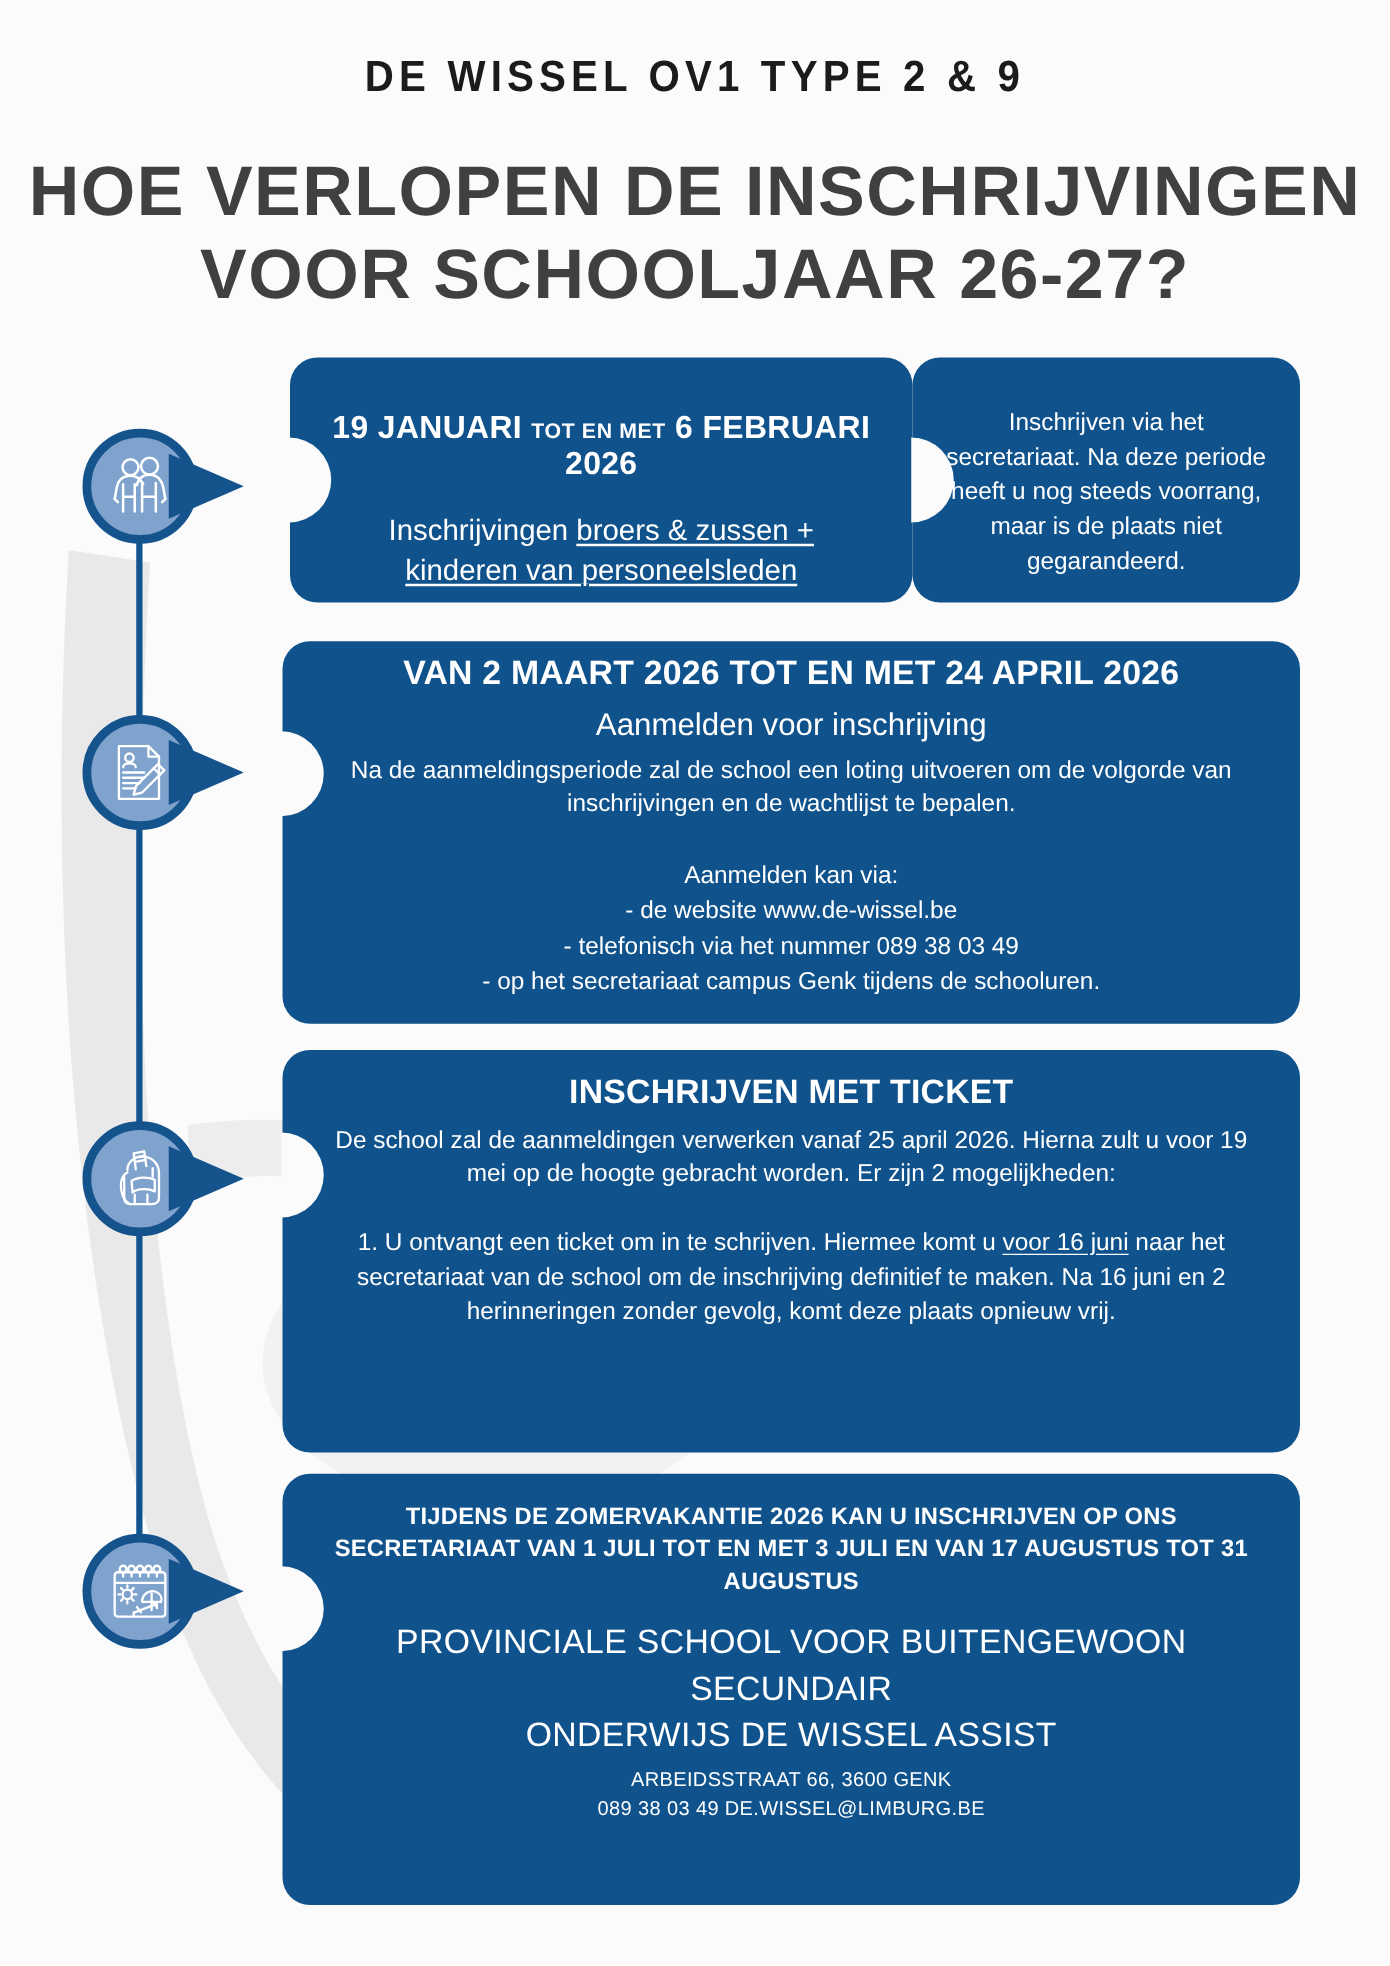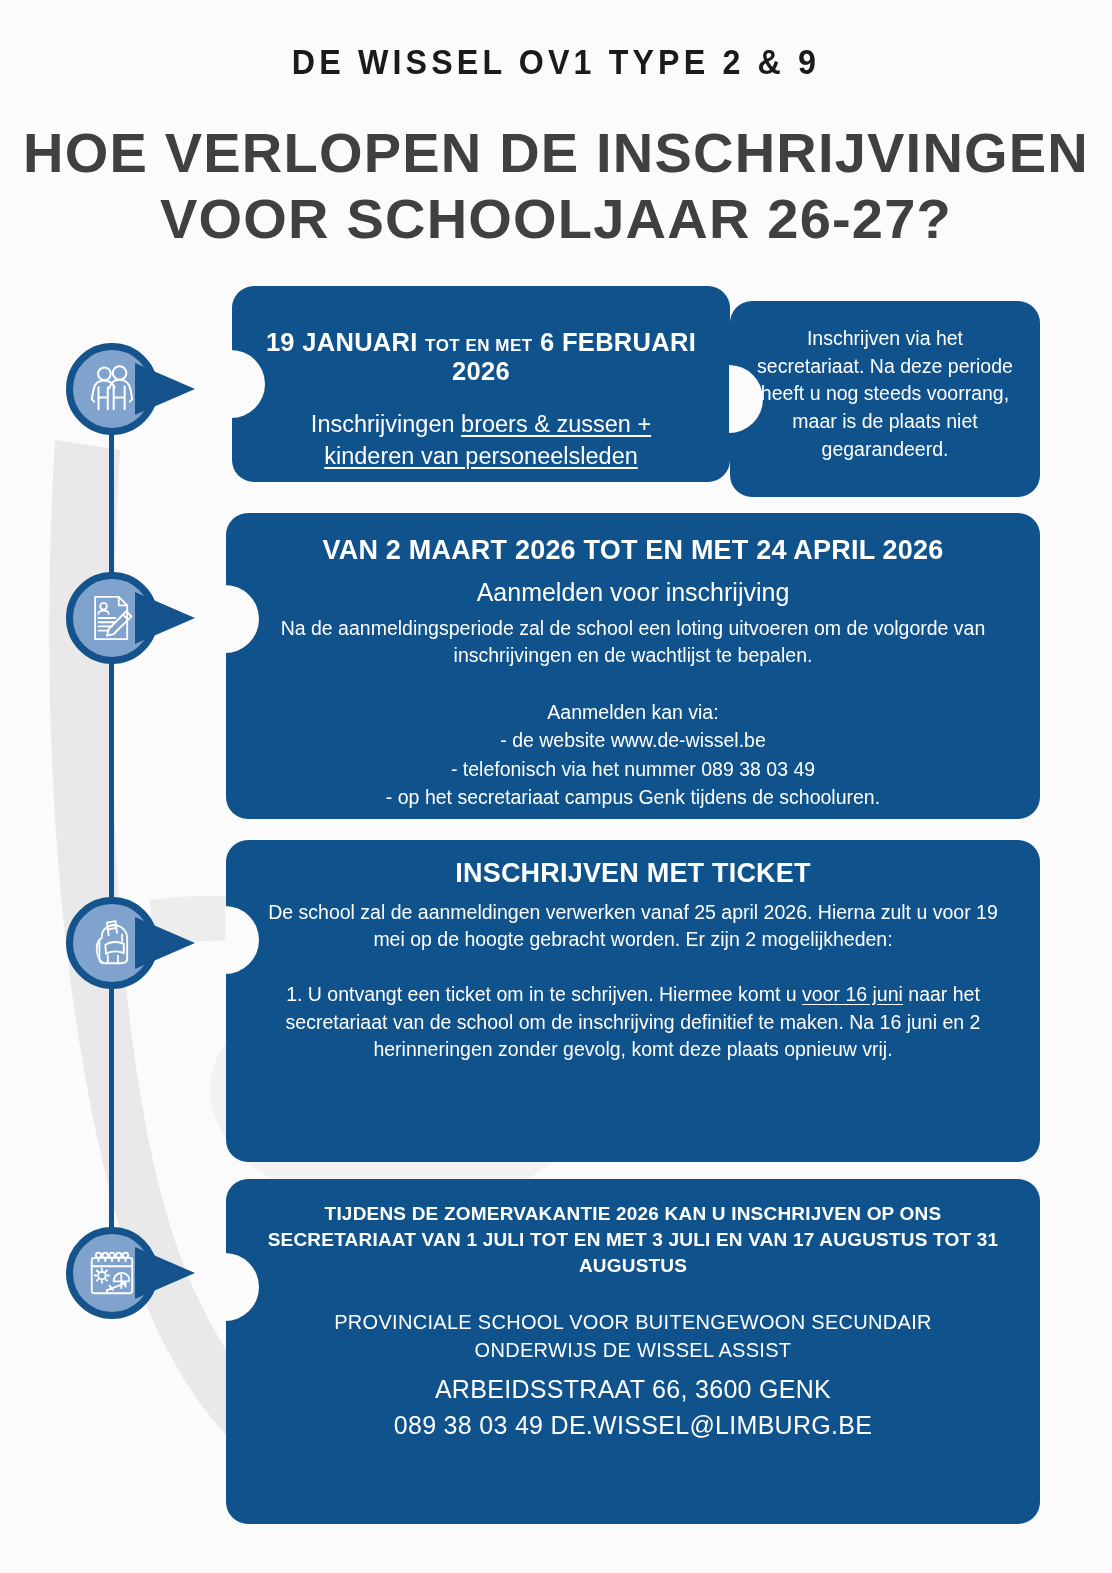--- a/index.html
+++ b/index.html
@@ -127,42 +127,42 @@
     margin-top: 42px;
     font-size: 25.5px;
     letter-spacing: .3px;
   }
   #p1 .small { font-size: 17px; font-weight: 700; letter-spacing: .5px; }
   #p1 .line2 {
     margin-top: 22px;
     font-size: 23.5px;
     line-height: 1.38;
   }
-  #p2 { left: 730px; top: 286px; width: 310px; height: 196px; padding: 0 22px; margin-top: 15px; }
+  #p2 { left: 730px; top: 286px; width: 310px; height: 196px; padding: 15px 22px; }
   #p2 .txt { margin-top: 24px; font-size: 19.5px; line-height: 1.42; }
 
   
   #p3 { left: 226px; top: 513px; width: 814px; height: 306px; padding: 0 30px; }
-  #p3 .h { margin-top: 22px; font-size: 27px; letter-spacing: .2px; }
+  #p3 .h { margin-top: 10px; font-size: 27px; letter-spacing: .2px; }
   #p3 .sub { margin-top: 10px; font-size: 25px; }
   #p3 .para { margin-top: 6px; font-size: 19.5px; line-height: 1.36; }
   #p3 .list { margin-top: 30px; font-size: 19.5px; line-height: 1.45; }
 
   
   #p4 { left: 226px; top: 840px; width: 814px; height: 322px; padding: 0 28px; }
   #p4 .h { margin-top: 18px; font-size: 27px; letter-spacing: .2px; }
   #p4 .para { margin-top: 10px; font-size: 19.5px; line-height: 1.38; }
   #p4 .item { margin-top: 28px; font-size: 19.5px; line-height: 1.42; text-align: center; }
 
   
   #p5 { left: 226px; top: 1179px; width: 814px; height: 345px; padding: 0 26px; }
   #p5 .capsblock { margin-top: 18px; font-size: 20px; line-height: 1.34; letter-spacing: .2px; }
   #p5 .boldblock { margin-top: 22px; font-size: 19px; font-weight: 700; line-height: 1.36; letter-spacing: .2px; }
-  #p5 .addr1 { margin-top: 31px; font-size: 20px; line-height: 1.38; letter-spacing: .3px; }
-  #p5 .addr2 { margin-top: 6px; font-size: 25px; line-height: 1.45; letter-spacing: .3px; }
+  #p5 .addr1 { margin-top: 17px; font-size: 27px; line-height: 1.38; letter-spacing: .3px; }
+  #p5 .addr2 { margin-top: 6px; font-size: 16px; line-height: 1.45; letter-spacing: .3px; }
 </style>
 </head>
 <body>
 
 <div id="poster">
 
   <svg class="watermark" viewBox="0 0 560 1100" xmlns="http://www.w3.org/2000/svg">
     <path d="M55 10 C 40 260, 52 560, 120 800 C 160 940, 230 1030, 300 1060 L 330 1020 C 250 980, 190 880, 160 760 C 110 560, 105 280, 120 20 Z" fill="#e9e9e9"></path>
     <path d="M150 470 C 260 455, 400 480, 520 540 L 520 585 C 400 525, 265 500, 152 515 Z" fill="#ededed"></path>
     <ellipse cx="400" cy="660" rx="190" ry="120" fill="#f2f2f2"></ellipse>

